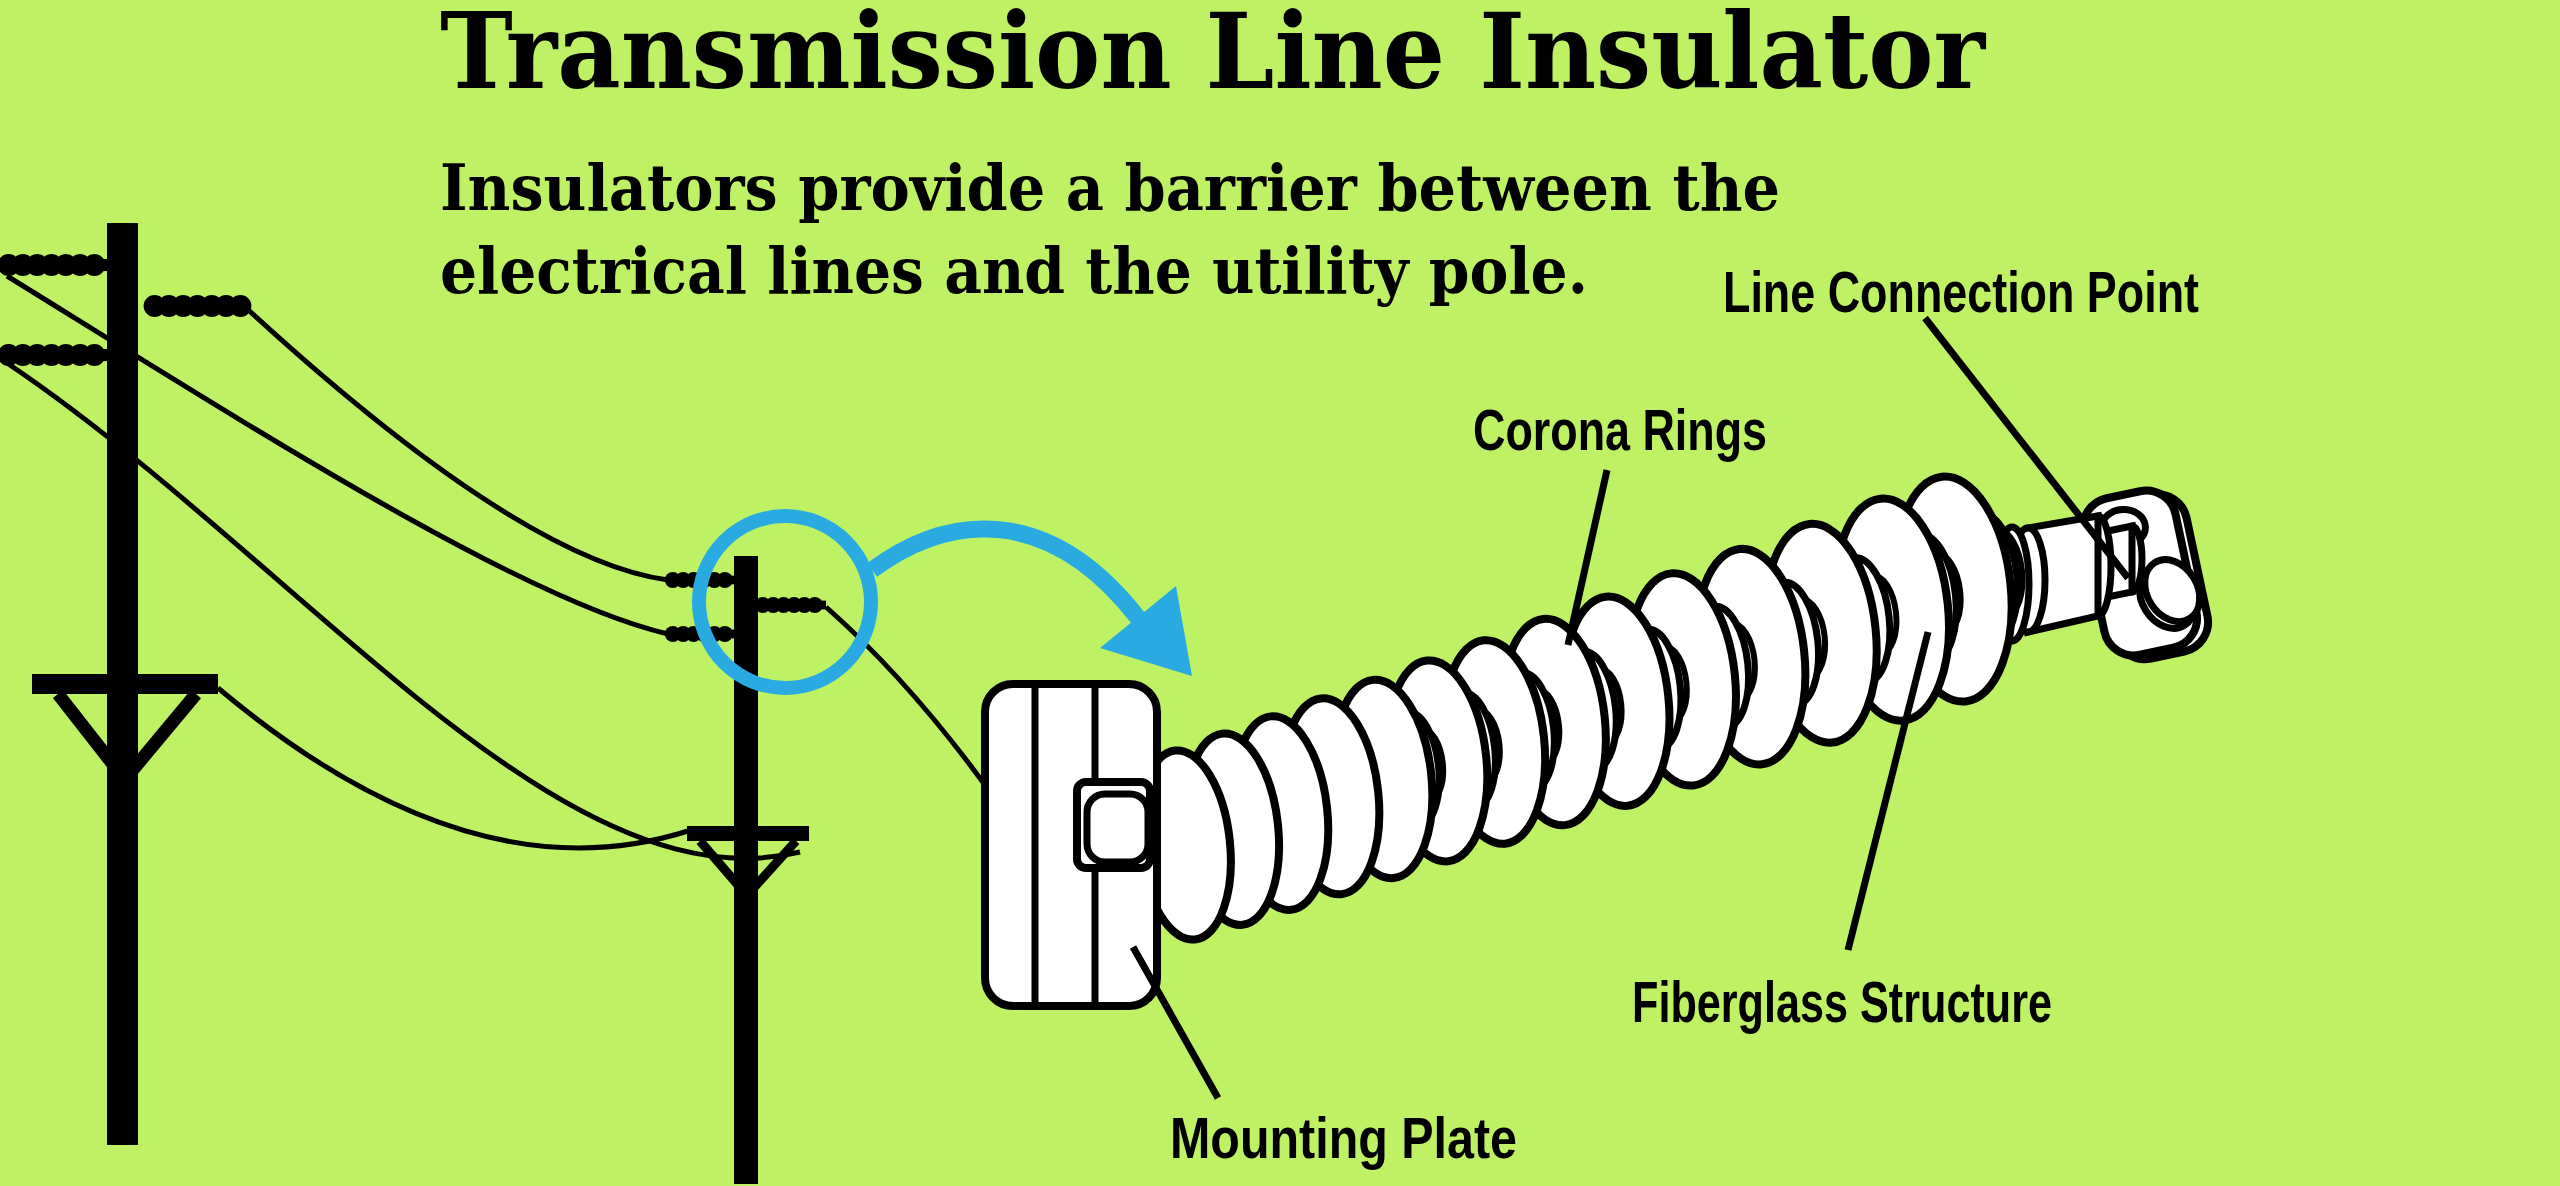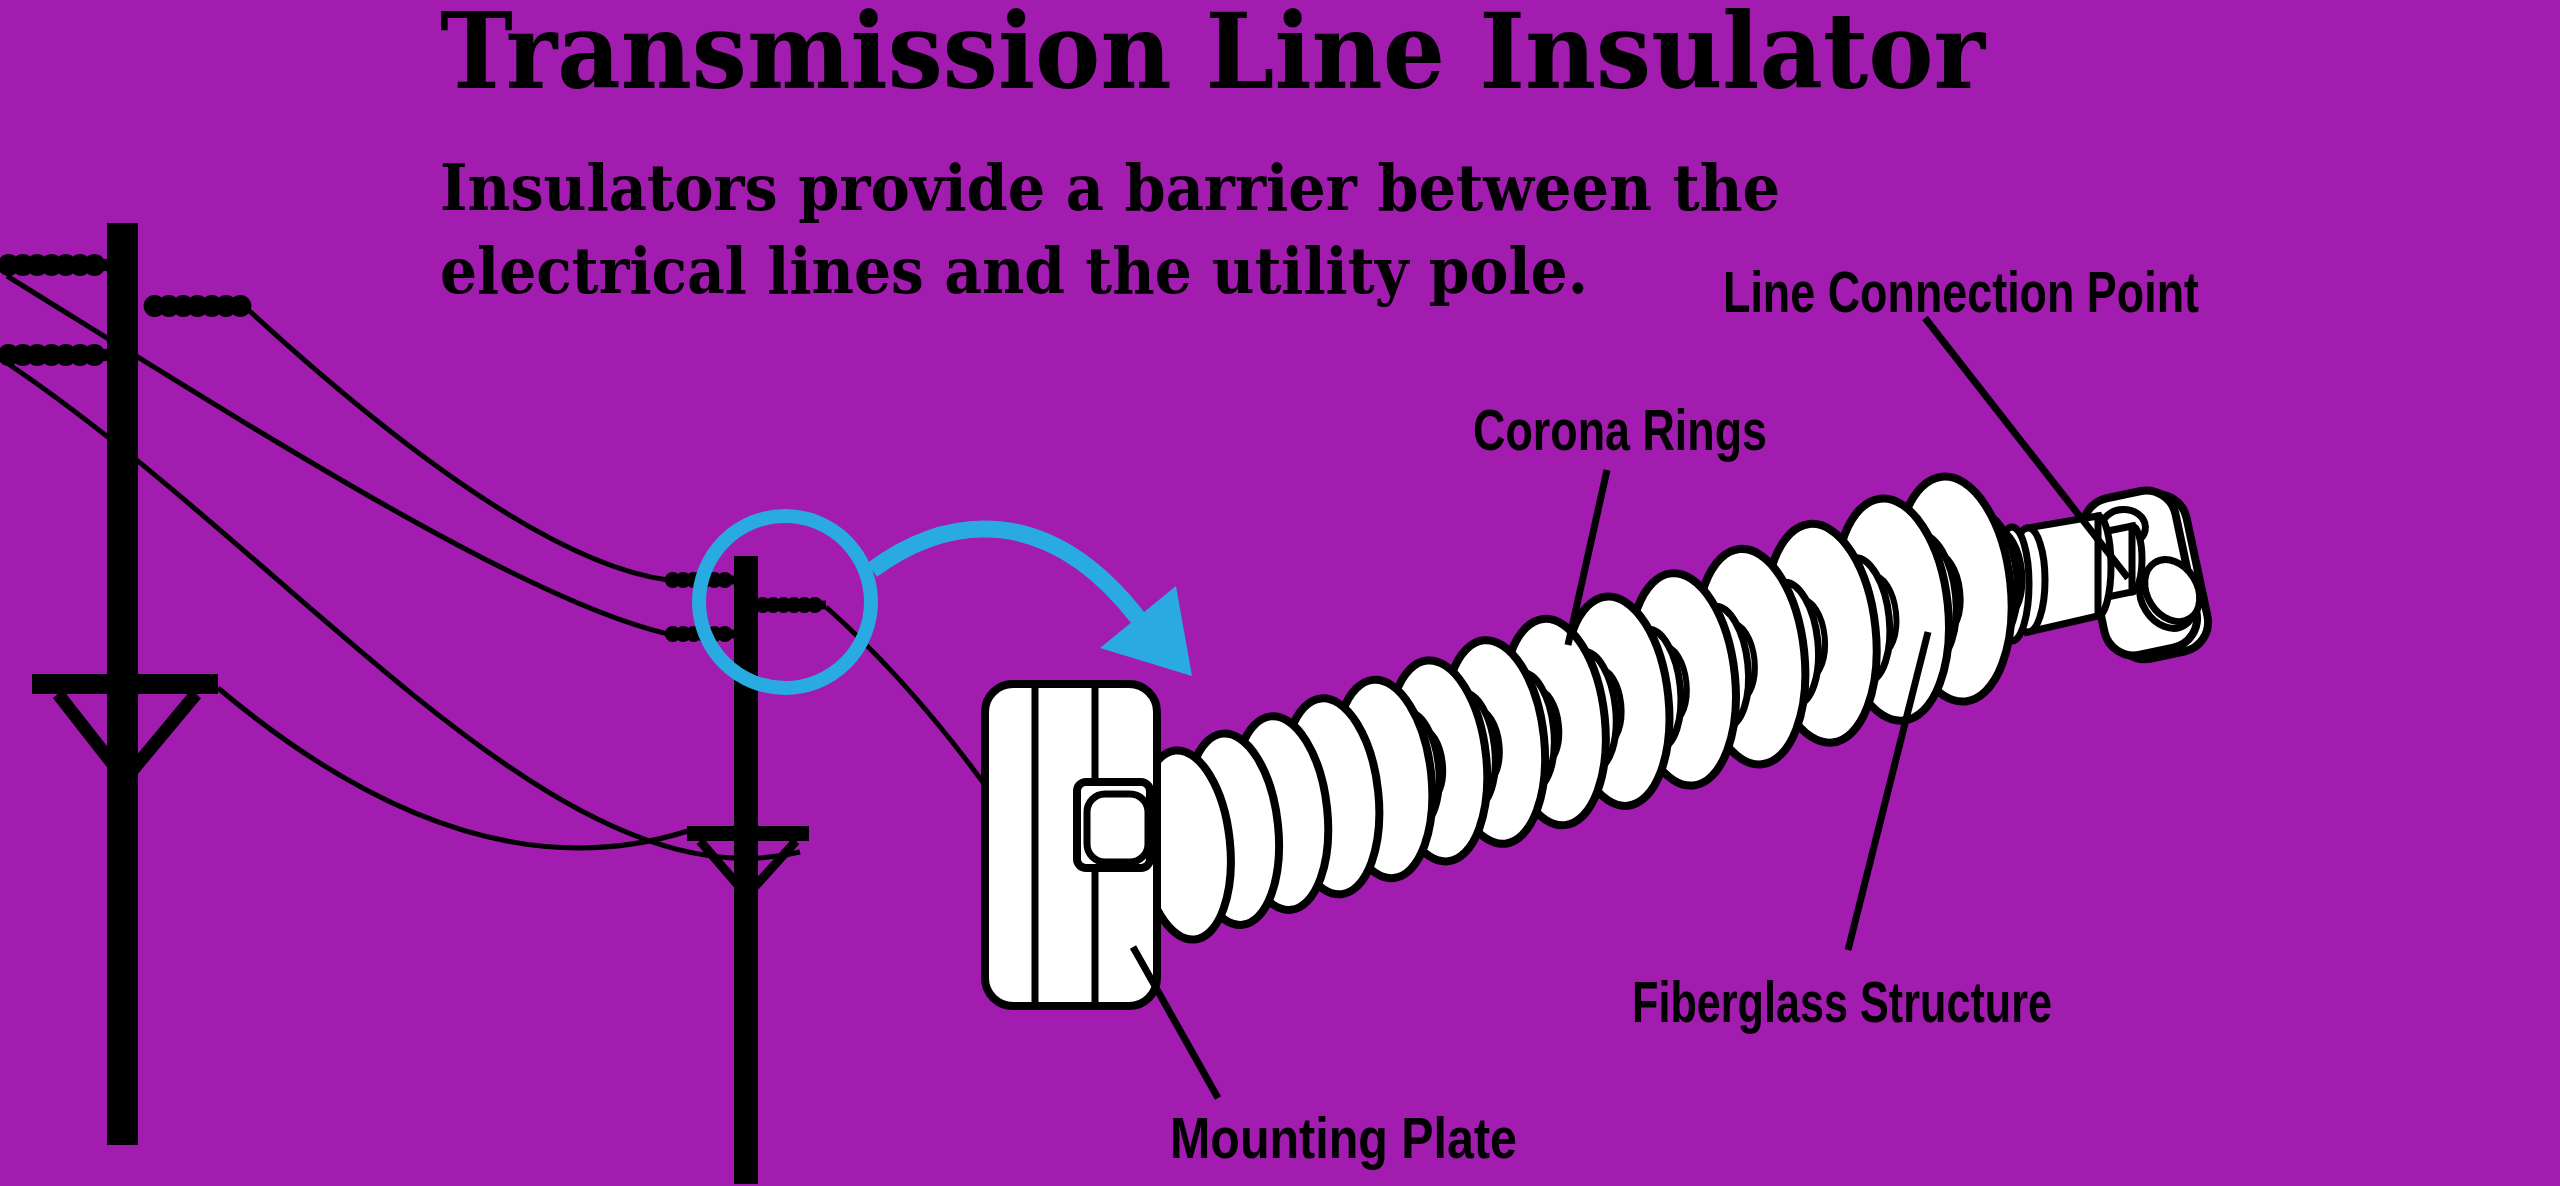--- a/index.html
+++ b/index.html
@@ -1,16 +1,16 @@
 <!DOCTYPE html>
 <html><head>
 <meta charset="utf-8">
 <style>
   html,body{margin:0;padding:0;background:#ffffff;}
-  .canvas{position:relative;width:2560px;height:1186px;background:#a21caf;overflow:hidden;
+  .canvas{position:relative;width:2560px;height:1186px;background:#bef264;overflow:hidden;
           font-family:"Liberation Sans",sans-serif;}
   svg{display:block;}
   .title{font-family:"DejaVu Serif",serif;font-weight:bold;fill:#000;}
   .subtitle{font-family:"DejaVu Serif",serif;font-weight:bold;fill:#000;}
   .callout{font-family:"Liberation Sans",sans-serif;font-weight:bold;fill:#000;}
   .leader{stroke:#000;stroke-width:7;fill:none;}
 </style>
 </head>
 <body>
 

